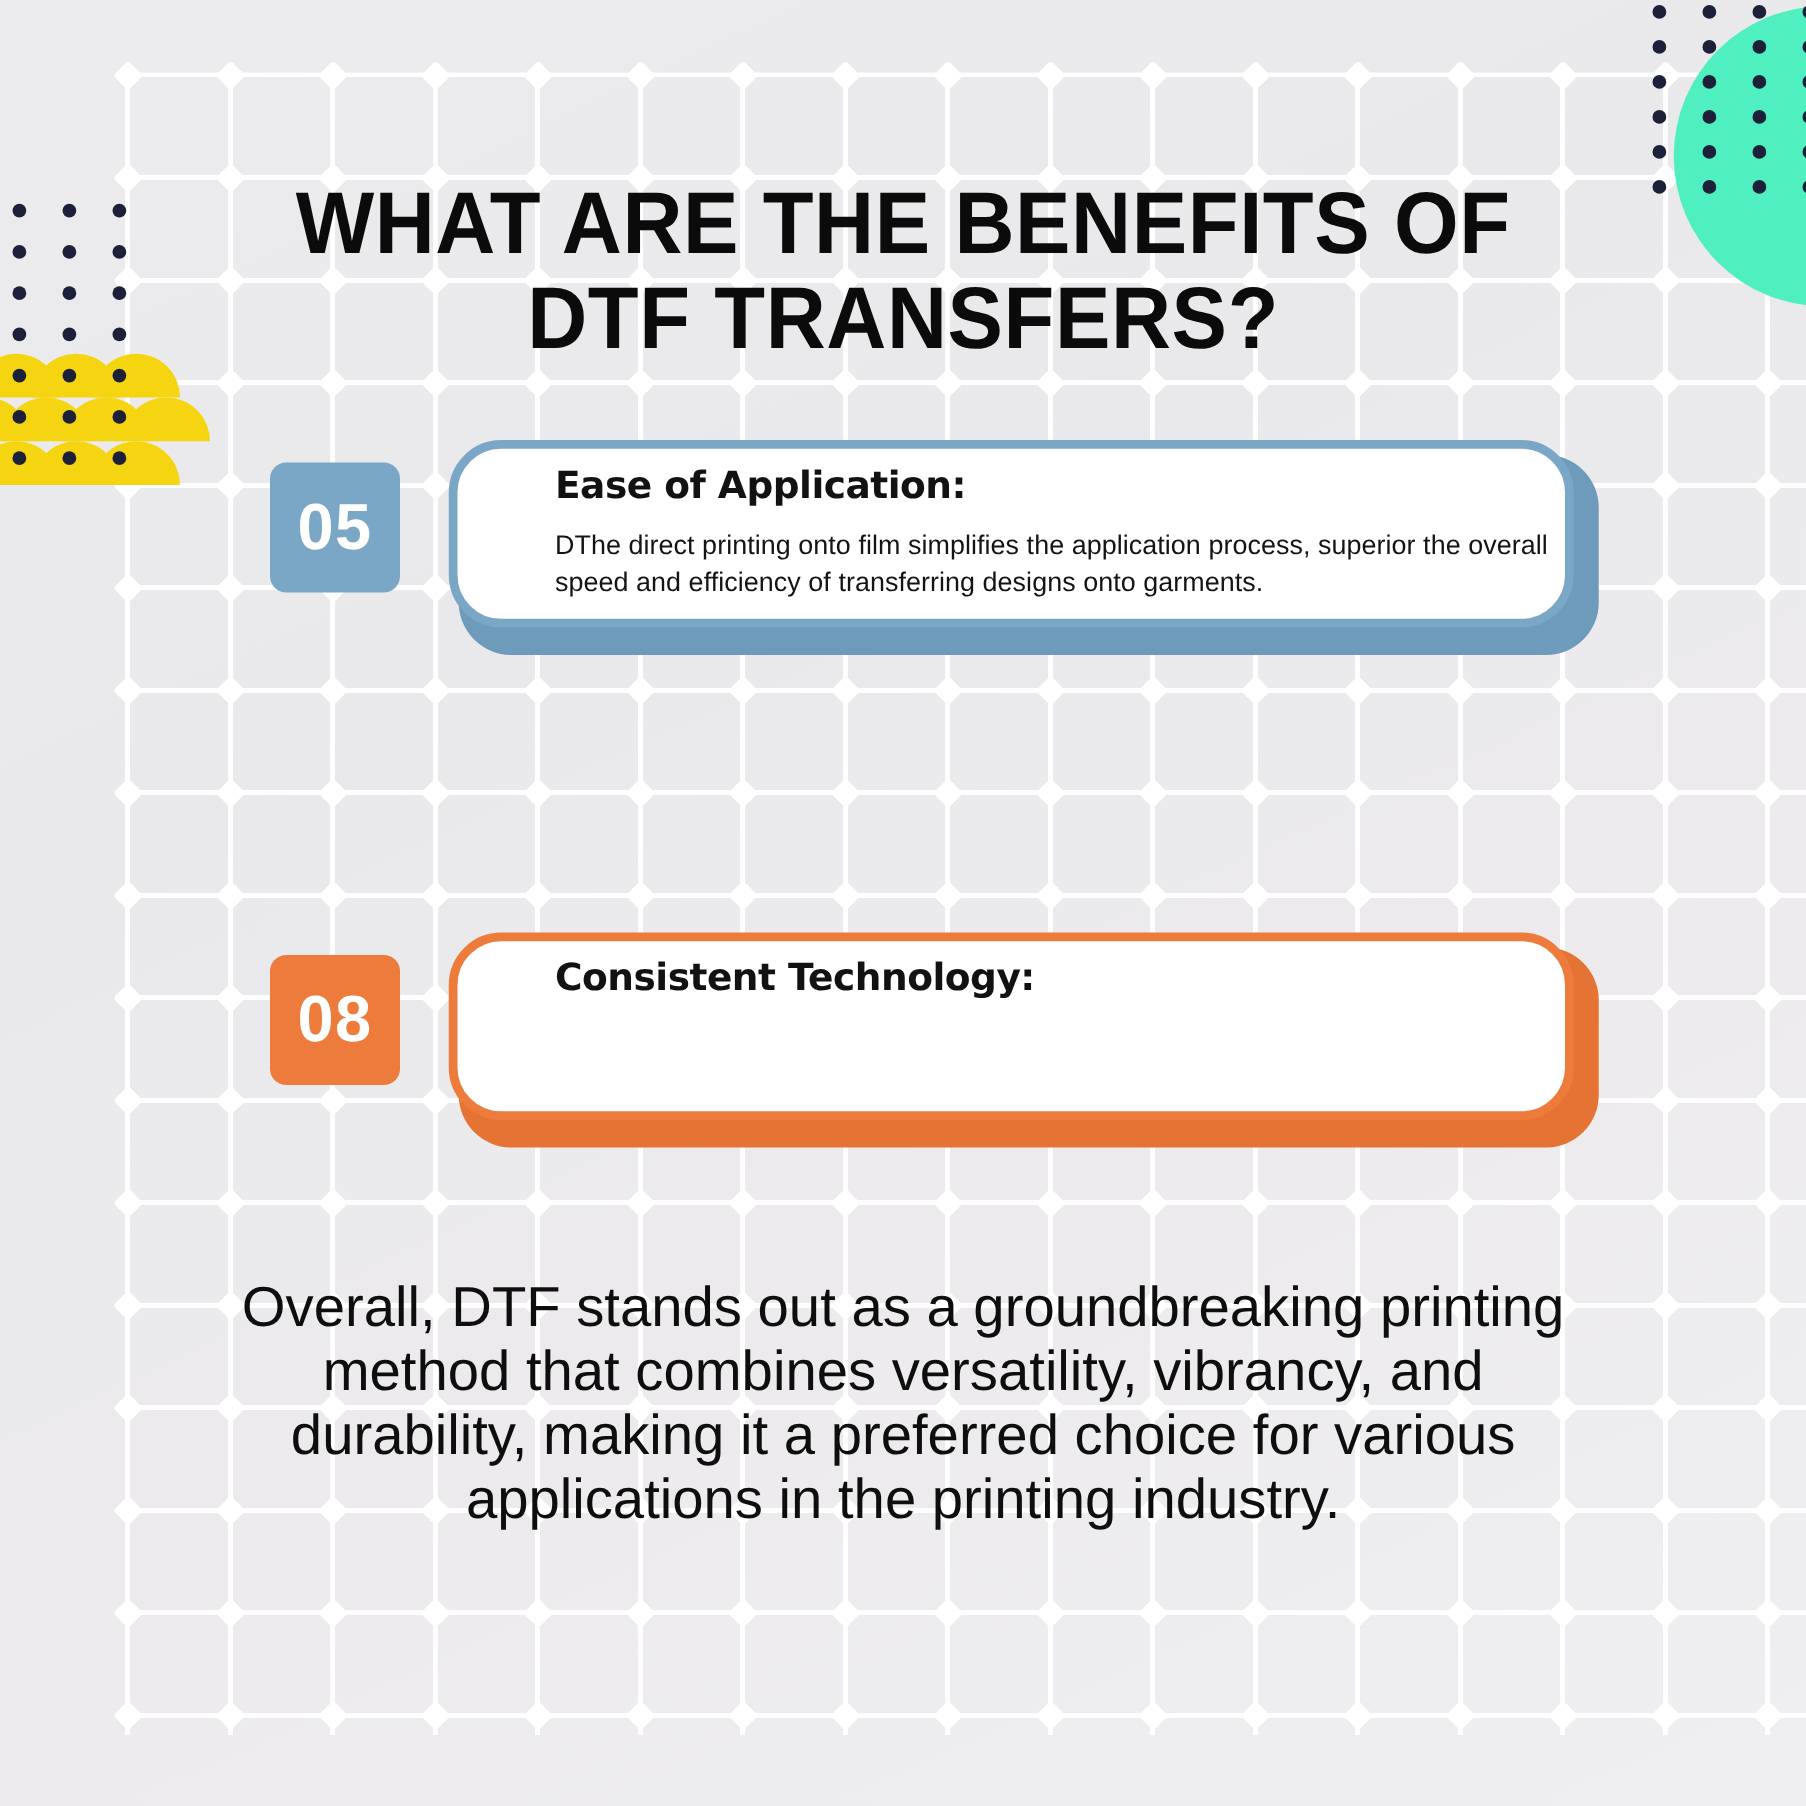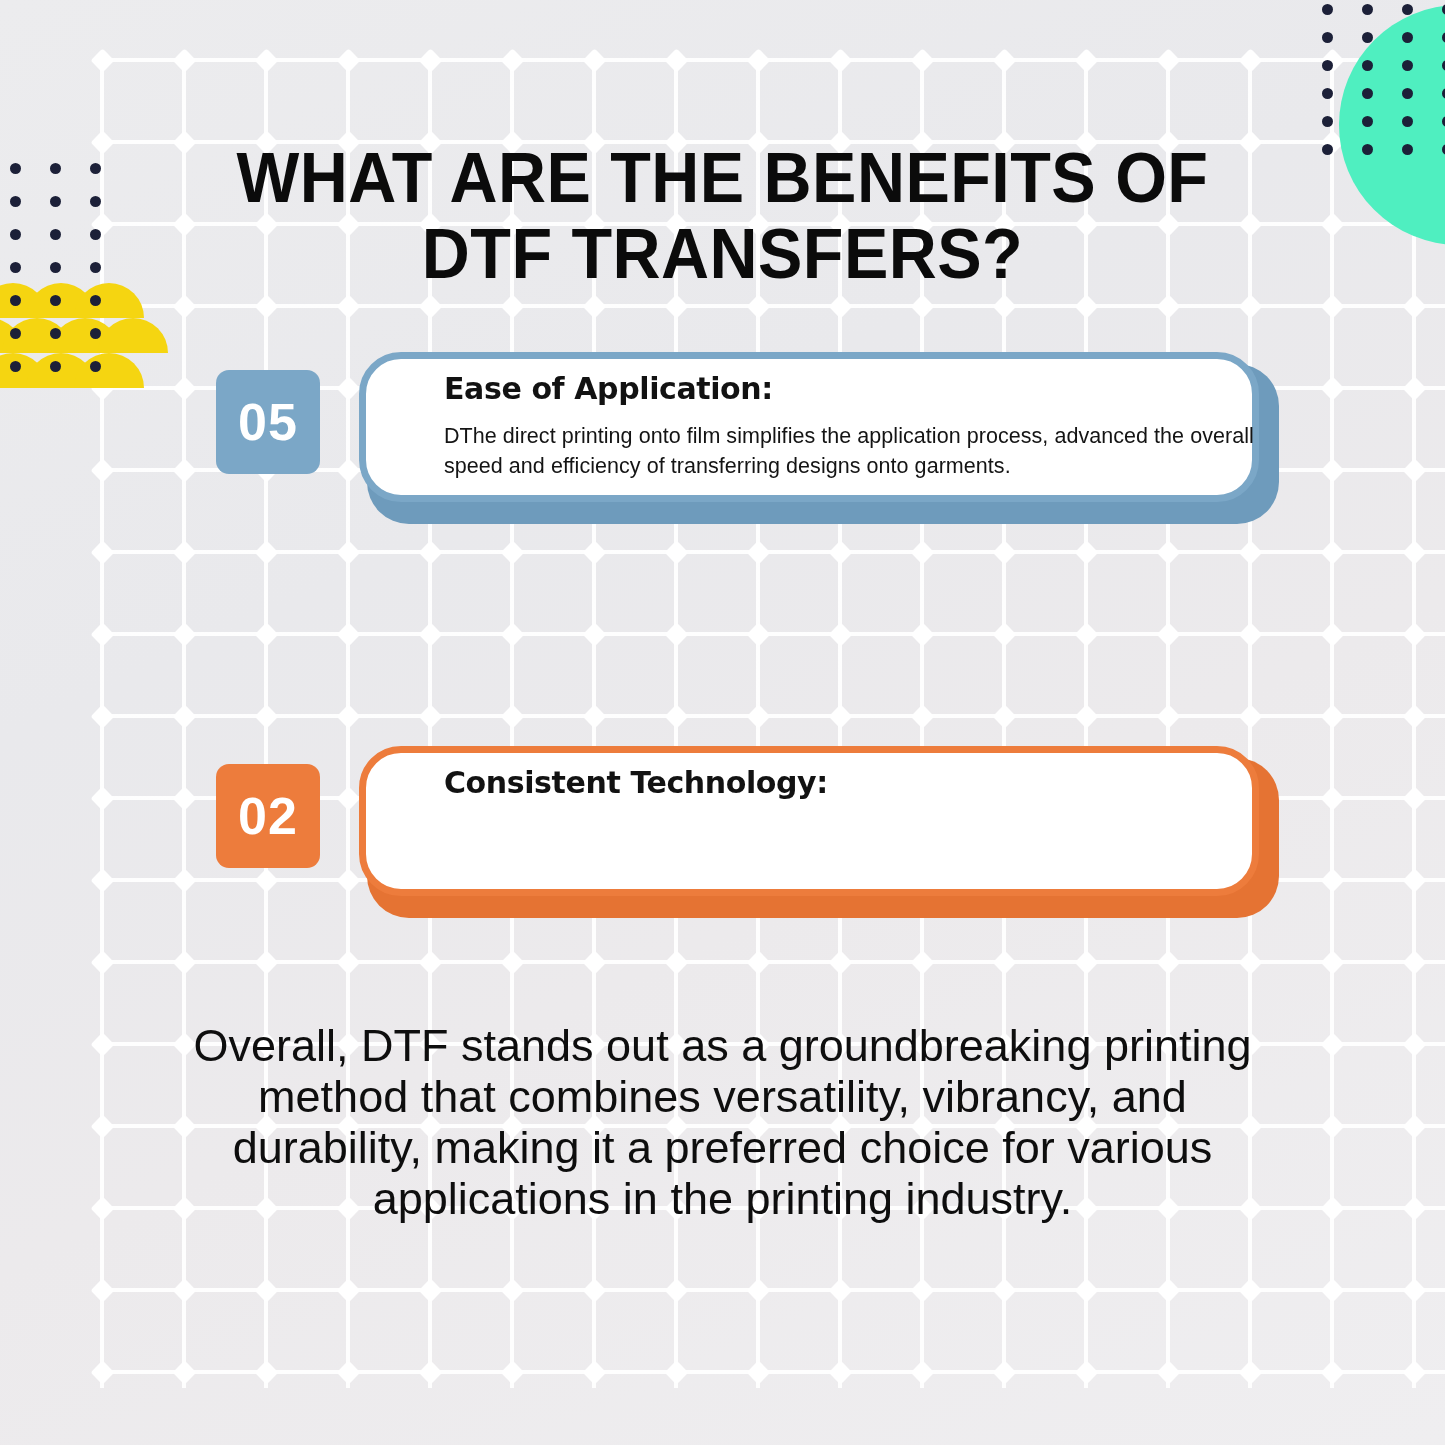--- a/index.html
+++ b/index.html
@@ -555,29 +555,29 @@
       <div class="dot" style="background: rgb(28, 32, 56); left: 40px; top: 198px;"></div>
       <div class="dot" style="background: rgb(28, 32, 56); left: 80px; top: 198px;"></div>
     </div>
 
   <div class="title">WHAT ARE THE BENEFITS OF DTF TRANSFERS?</div>
 
   <div class="card-row" style="top:348px">
     <div class="card-shadow" id="shadow-0" style="background: rgb(110, 155, 188);"></div>
     <div class="card" id="card-0" style="border-color: rgb(123, 167, 199);">
       <div class="card-heading">Ease of Application:</div>
-      <div class="card-body">DThe direct printing onto film simplifies the application process, advanced the overall speed and efficiency of transferring designs onto garments.</div>
+      <div class="card-body">DThe direct printing onto film simplifies the application process, superior the overall speed and efficiency of transferring designs onto garments.</div>
     </div>
     <div class="badge" id="badge-0" style="background: rgb(123, 167, 199);">05</div>
   </div>
 
 
   <div class="card-row" style="top:742px">
     <div class="card-shadow" id="shadow-2" style="background: rgb(229, 115, 51);"></div>
     <div class="card" id="card-2" style="border-color: rgb(237, 124, 60);">
       <div class="card-heading">Consistent Technology:</div>
     </div>
-    <div class="badge" id="badge-2" style="background: rgb(237, 124, 60);">02</div>
+    <div class="badge" id="badge-2" style="background: rgb(237, 124, 60);">08</div>
   </div>
 
   <div class="closing">Overall, DTF stands out as a groundbreaking printing method that combines versatility, vibrancy, and durability, making it a preferred choice for various applications in the printing industry.</div>
 
 </div>
 
 </body></html>

